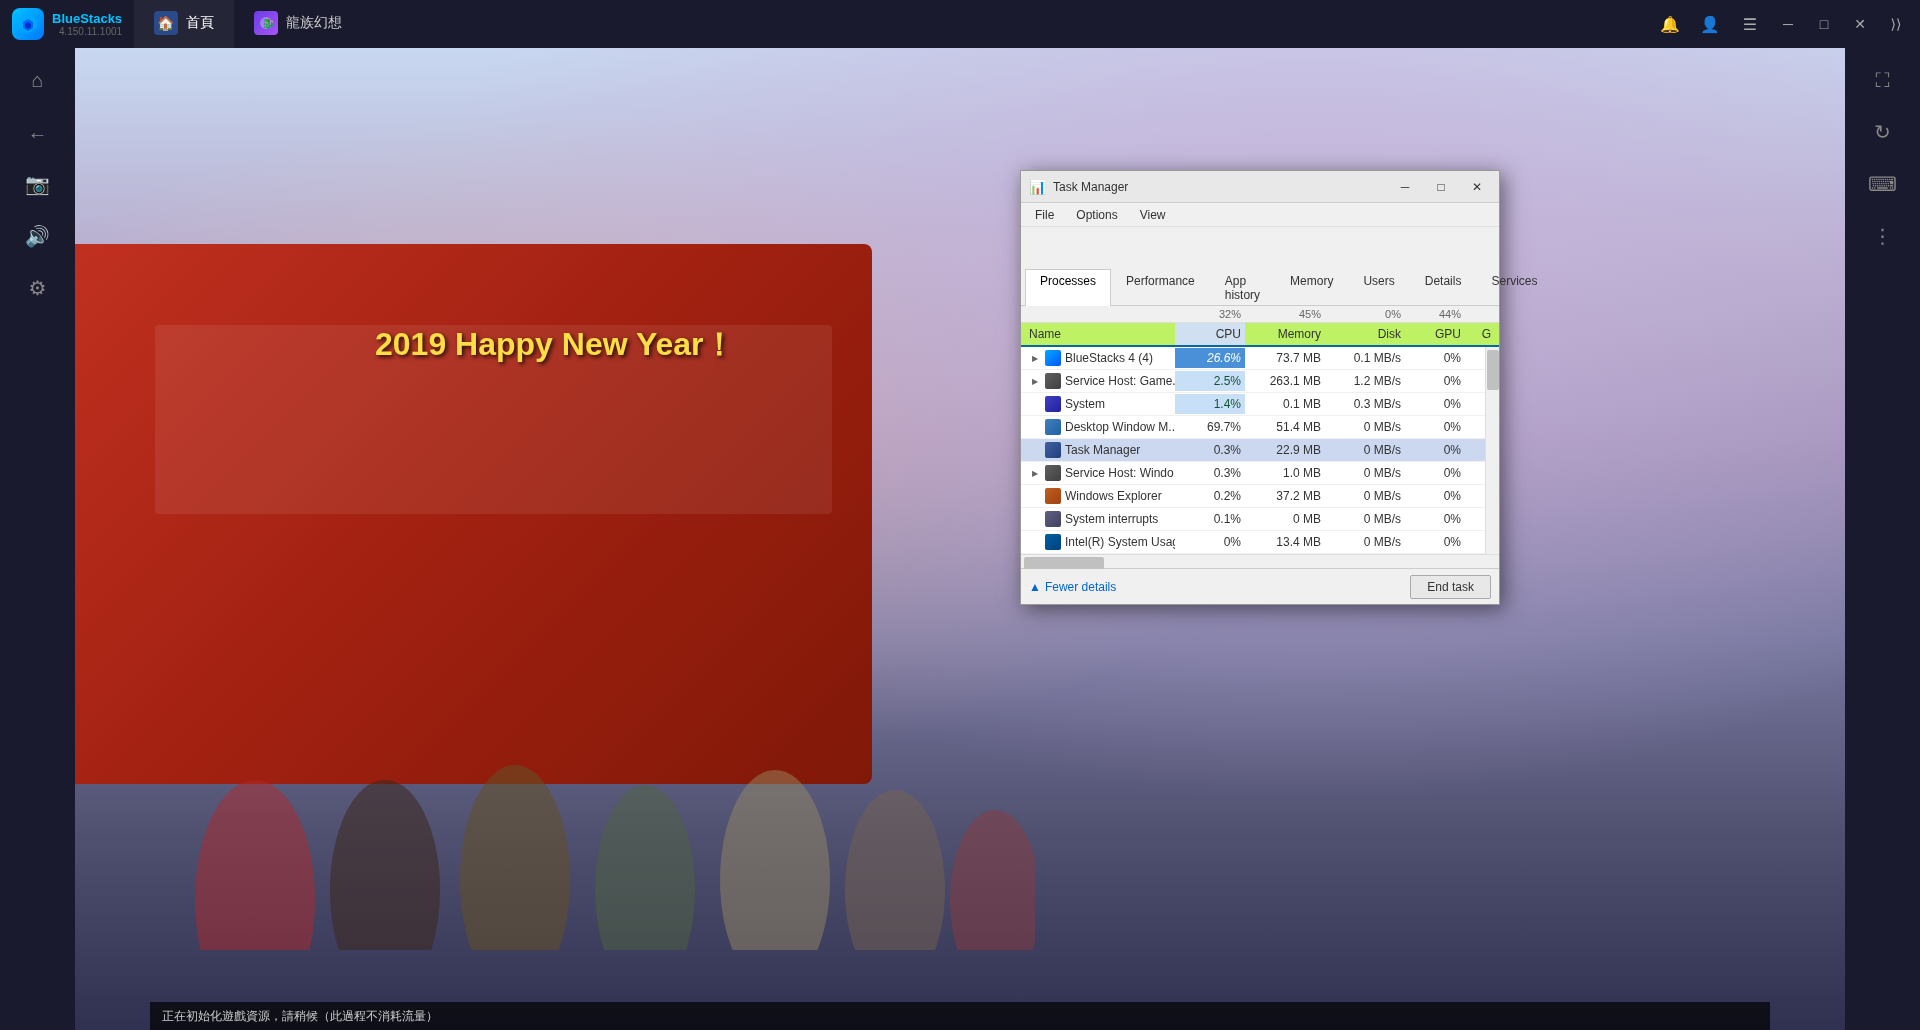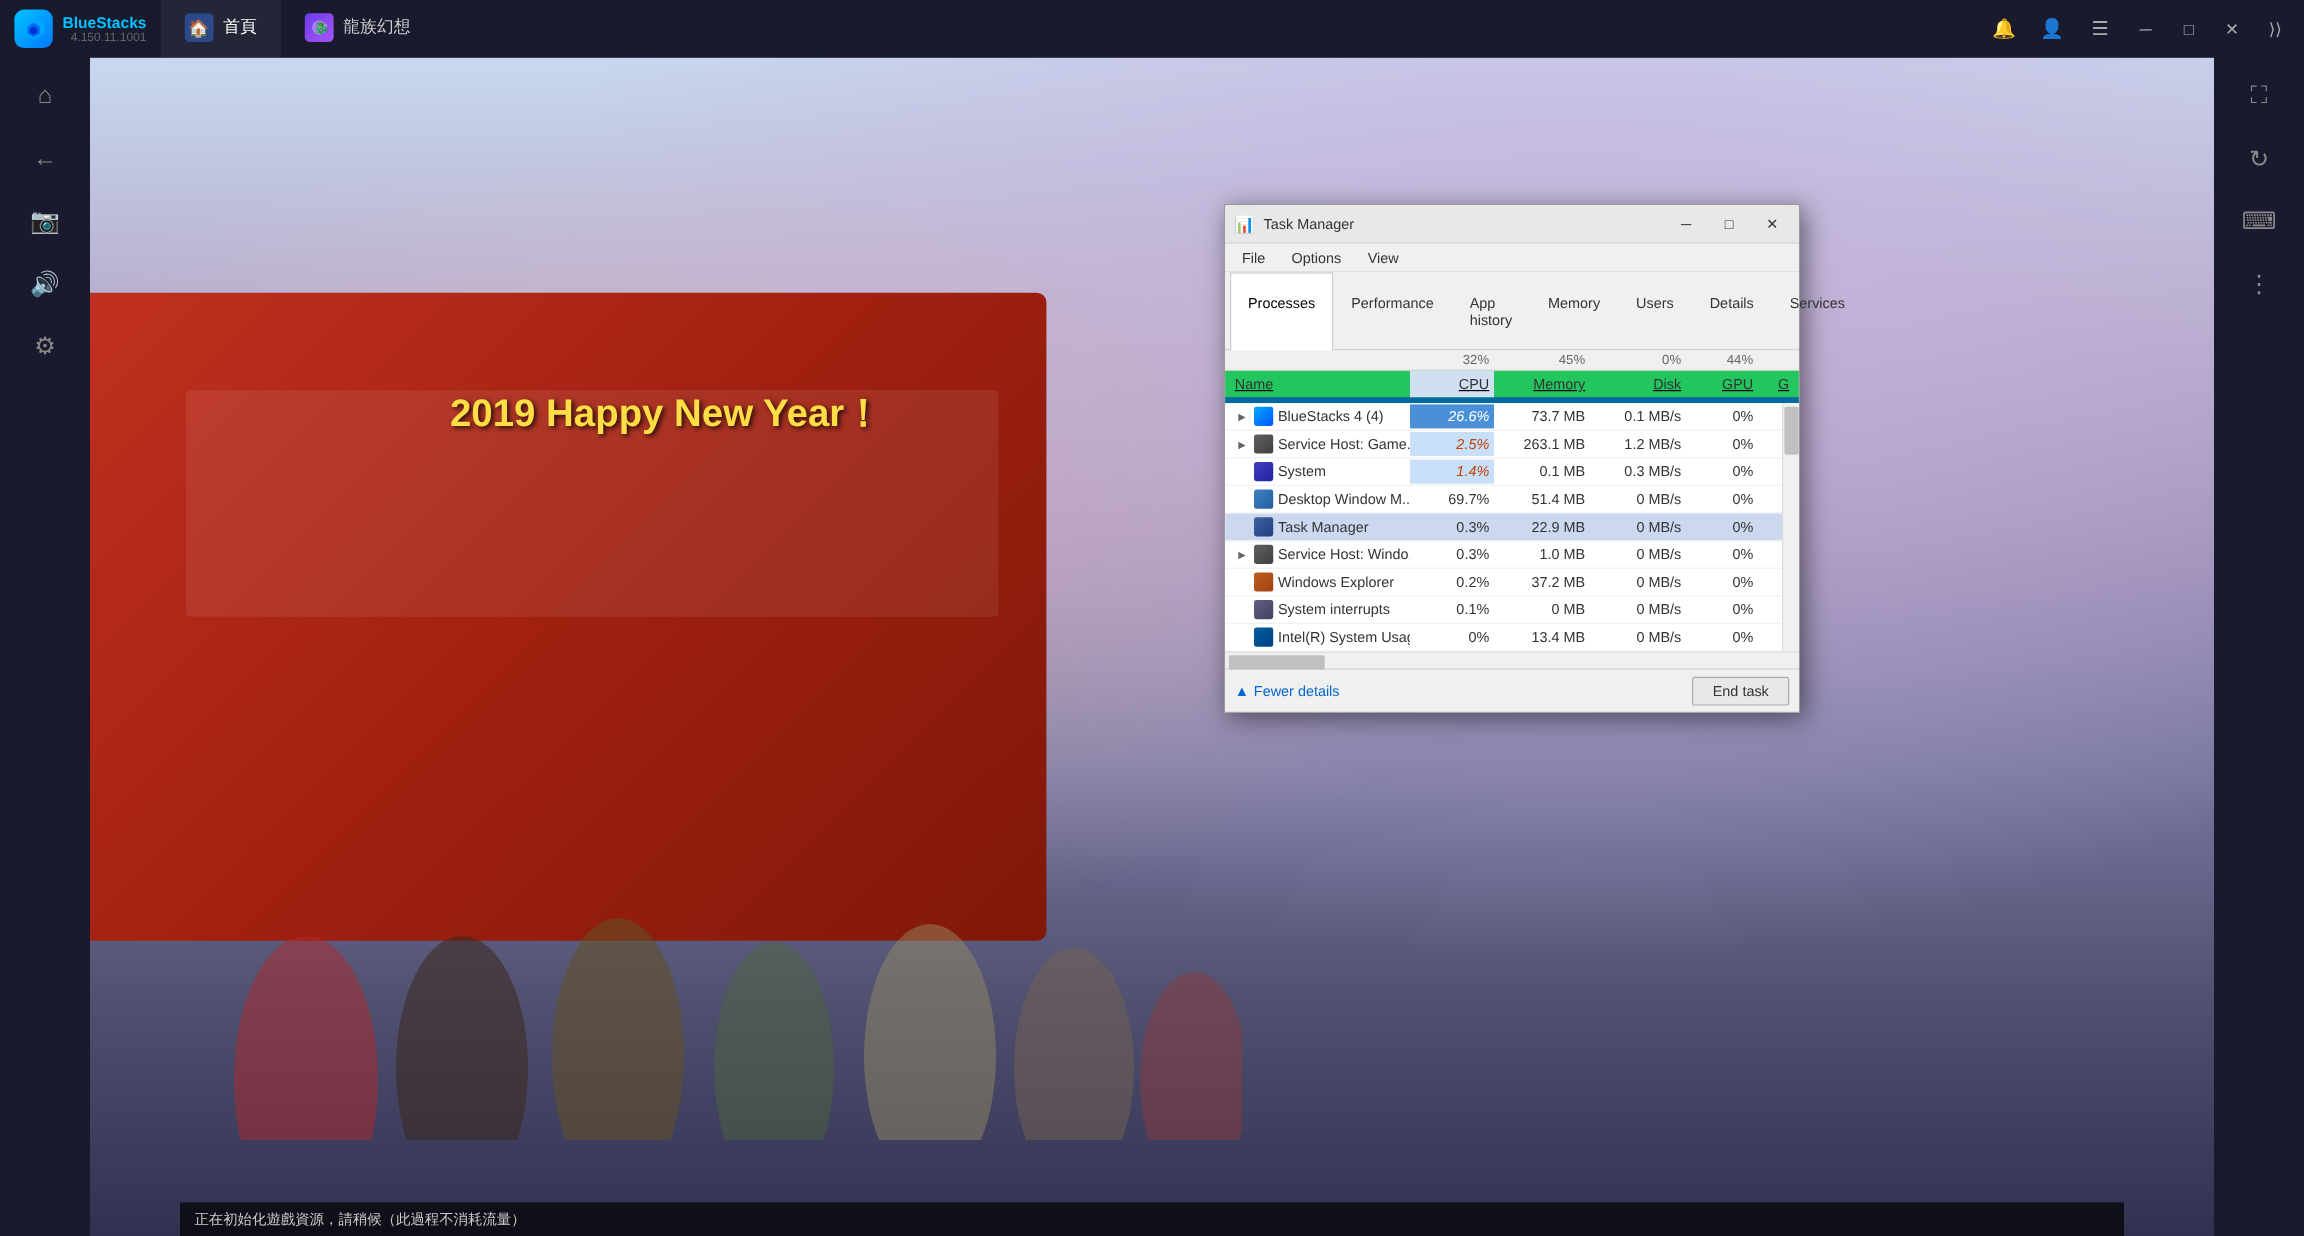--- a/index.html
+++ b/index.html
@@ -318,44 +318,44 @@
     }
 
     #tm-tabs {
       display: flex;
       background: #f0f0f0;
       border-bottom: 1px solid #ccc;
       padding: 0 4px;
     }
 
     .tm-tab {
-      padding: 18px 14px;
+      padding: 4px 14px;
       font-size: 12px;
       color: #333;
       cursor: pointer;
       border: 1px solid transparent;
       border-bottom: none;
       margin-bottom: -1px;
       background: transparent;
+      margin-top: 42px;
     }
 
     .tm-tab.active {
       background: #ffffff;
       border-color: #ccc;
       border-bottom-color: #fff;
       color: #000;
     }
 
     #tm-table-header {
       display: grid;
       grid-template-columns: 1fr 70px 80px 80px 60px 30px;
-      background: #22c55e;
-      border-bottom: 5px solid #0369a1;
+      background: #bef264;
+      border-bottom: 2px solid #0369a1;
       padding: 0 4px;
-      text-decoration: underline;
     }
 
     #tm-summary-row {
       display: grid;
       grid-template-columns: 1fr 70px 80px 80px 60px 30px;
       background: #f0f0f0;
       border-bottom: 1px solid #ddd;
       padding: 0 4px;
     }
 
@@ -431,21 +431,21 @@
       height: 12px;
       display: flex;
       align-items: center;
       justify-content: center;
       font-size: 8px;
       color: #666;
       flex-shrink: 0;
     }
 
     .tm-cell.cpu-high { background: #4a90d9; color: white; font-style: italic; }
-    .tm-cell.cpu-low { background: #c8dff8; color: #c2410c; font-style: italic; }
+    .tm-cell.cpu-low { background: #c8dff8; color: #14532d; }
 
     #tm-footer {
       height: 36px;
       background: #f0f0f0;
       border-top: 1px solid #ccc;
       display: flex;
       align-items: center;
       padding: 0 8px;
       gap: 6px;
     }

